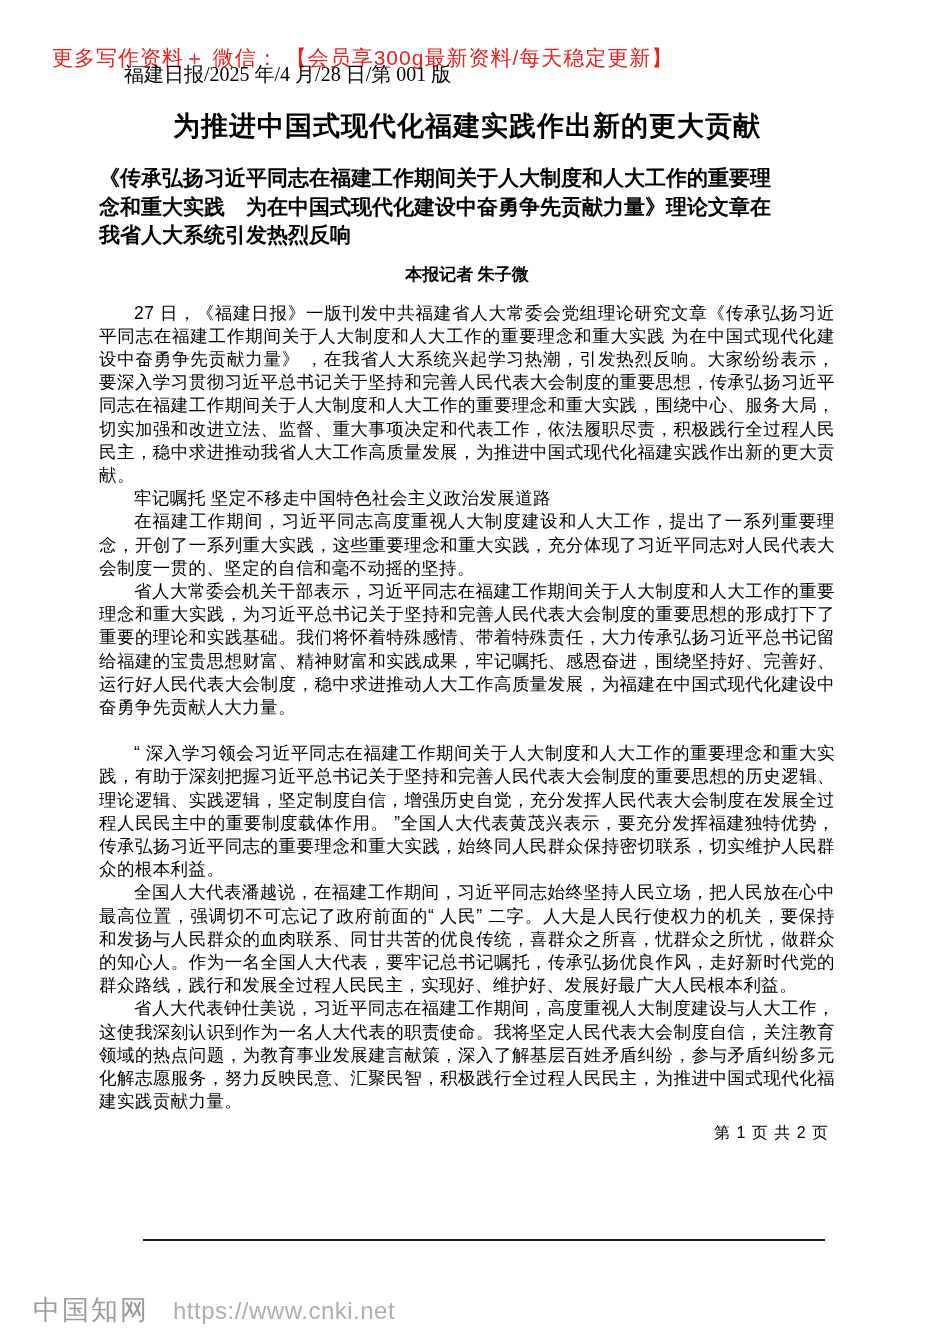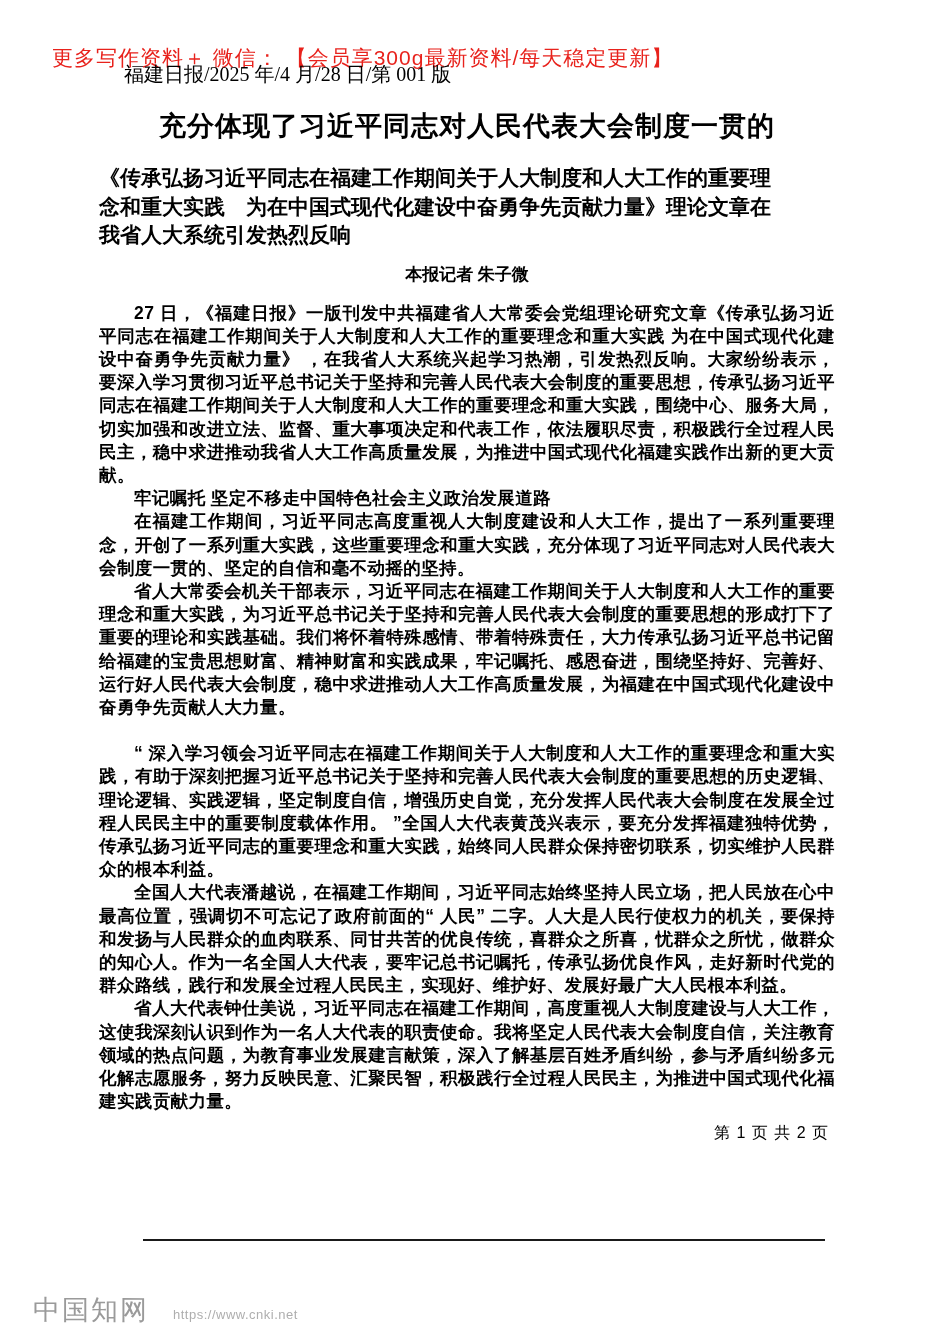--- a/index.html
+++ b/index.html
@@ -27,49 +27,49 @@
   .article-subtitle{
     margin-top:21px;font-size:21px;font-weight:bold;
     text-align:left;line-height:28.5px;
   }
   .byline{
     margin-top:14px;font-size:17px;font-weight:bold;
     text-align:center;line-height:22px;
   }
   .article-body{
     margin-top:16px;font-size:17.5px;line-height:23.2px;
-    text-align:justify;letter-spacing:0.4px;font-weight:bold;
+    text-align:justify;letter-spacing:0.4px;
   }
   .article-body p{margin:0;text-indent:2em;}
   .article-body p.gap-after{margin-bottom:23px;}
   .page-indicator{
     margin-top:10px;text-align:right;padding-right:6px;
     font-size:16px;letter-spacing:1px;
   }
   .footer-divider{
     position:absolute;left:143px;top:1239px;width:682px;height:2px;
     background:#1a1a1a;
   }
   .watermark{
     position:absolute;left:33px;top:1292px;white-space:nowrap;
     display:flex;align-items:baseline;
   }
   .wm-name{font-size:27px;color:#9a9a9a;letter-spacing:2px;}
-  .wm-url{font-size:13px;color:#aeaeae;margin-left:24px;letter-spacing:0.5px;}
+  .wm-url{font-size:24px;color:#aeaeae;margin-left:24px;letter-spacing:0.5px;}
 </style>
 </head>
 <body>
 
 <div class="promo-banner">更多写作资料＋ 微信： 【会员享300g最新资料/每天稳定更新】</div>
 
 <div class="content">
 
   <div class="source-line">福建日报/2025 年/4 月/28 日/第 001 版</div>
 
-  <div class="article-title">充分体现了习近平同志对人民代表大会制度一贯的</div>
+  <div class="article-title">为推进中国式现代化福建实践作出新的更大贡献</div>
 
   <div class="article-subtitle">
     <div>《传承弘扬习近平同志在福建工作期间关于人大制度和人大工作的重要理</div>
     <div>念和重大实践　为在中国式现代化建设中奋勇争先贡献力量》理论文章在</div>
     <div>我省人大系统引发热烈反响</div>
   </div>
 
   <div class="byline">本报记者 朱子微</div>
 
   <div class="article-body">

